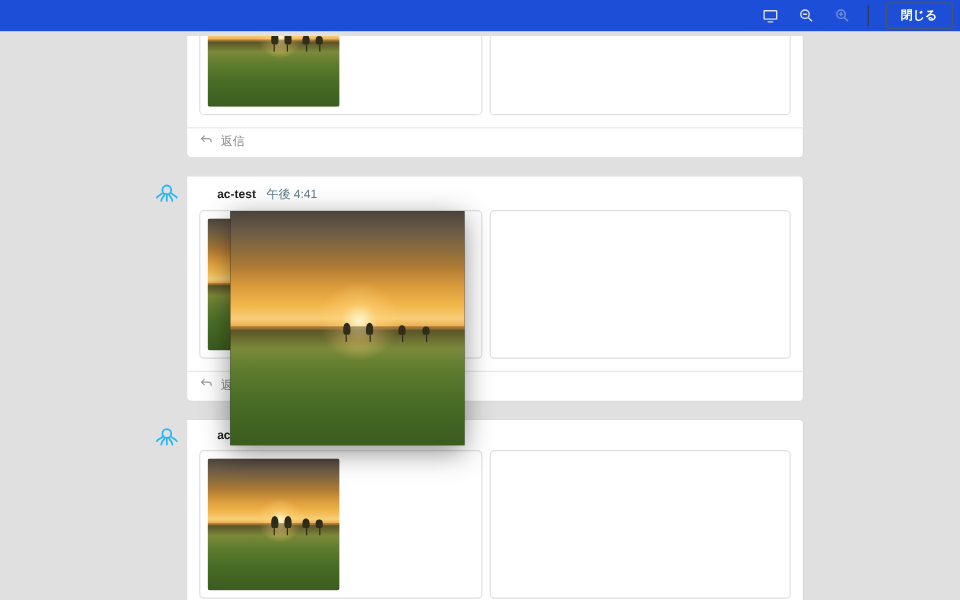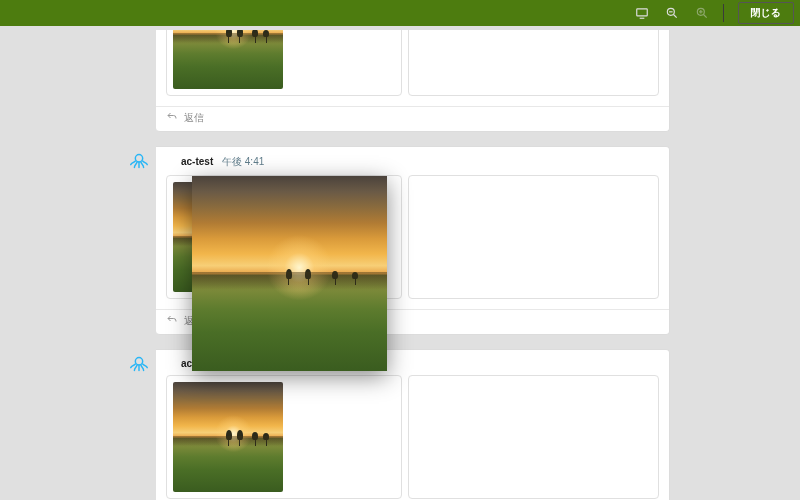--- a/index.html
+++ b/index.html
@@ -2,21 +2,21 @@
 <html><head>
 <meta charset="utf-8">
 <style>
   * { box-sizing: border-box; margin: 0; padding: 0; }
   html, body { width: 800px; height: 500px; overflow: hidden; font-family: "Hiragino Sans", "Meiryo", sans-serif; }
   body { background: #e0e0e0; }
 
   
   .topbar {
     position: absolute; top: 0; left: 0; right: 0; height: 26px;
-    background: #4d7c0f; display: flex; align-items: center;
+    background: #1d4ed8; display: flex; align-items: center;
     justify-content: flex-end; padding: 0 6px; gap: 4px;
   }
   .iconbtn {
     width: 26px; height: 22px; display: flex; align-items: center;
     justify-content: center; border-radius: 2px; color: #d4d4d4;
   }
   .closebtn {
     height: 22px; padding: 0 12px; border: 1px solid #555;
     border-radius: 2px; display: flex; align-items: center;
     justify-content: center; color: #fff; font-size: 10px; font-weight: 600;

